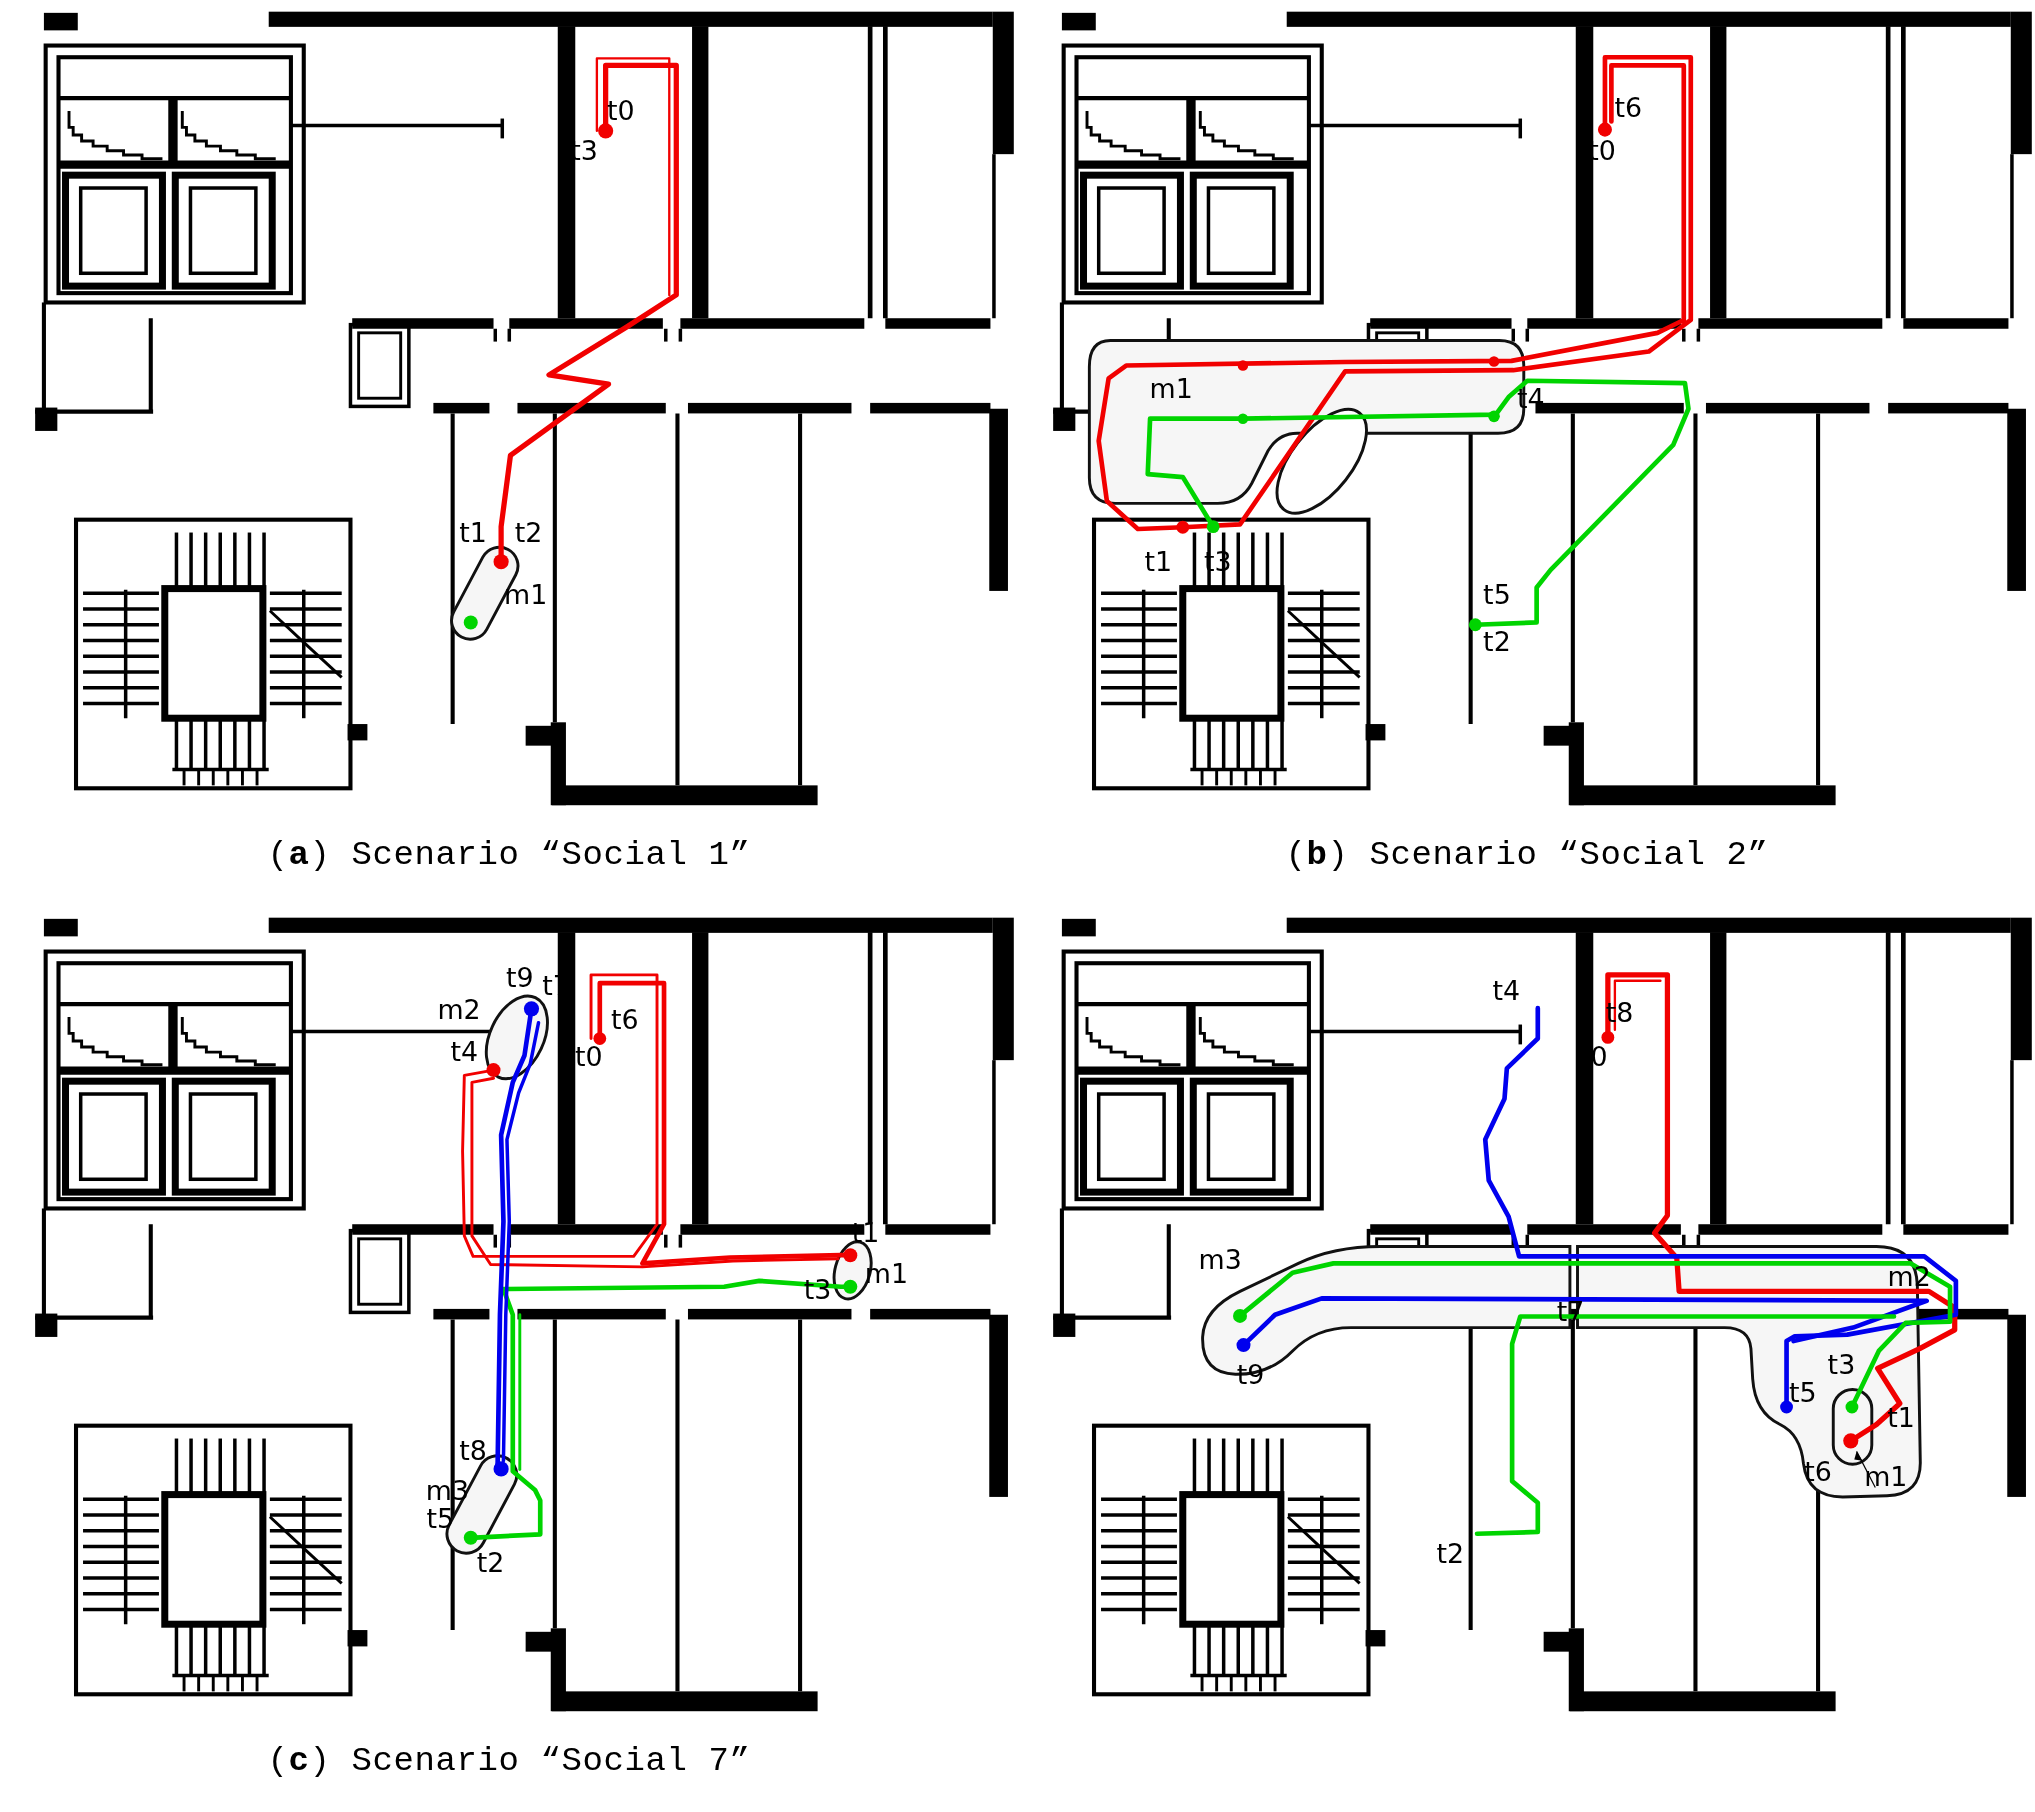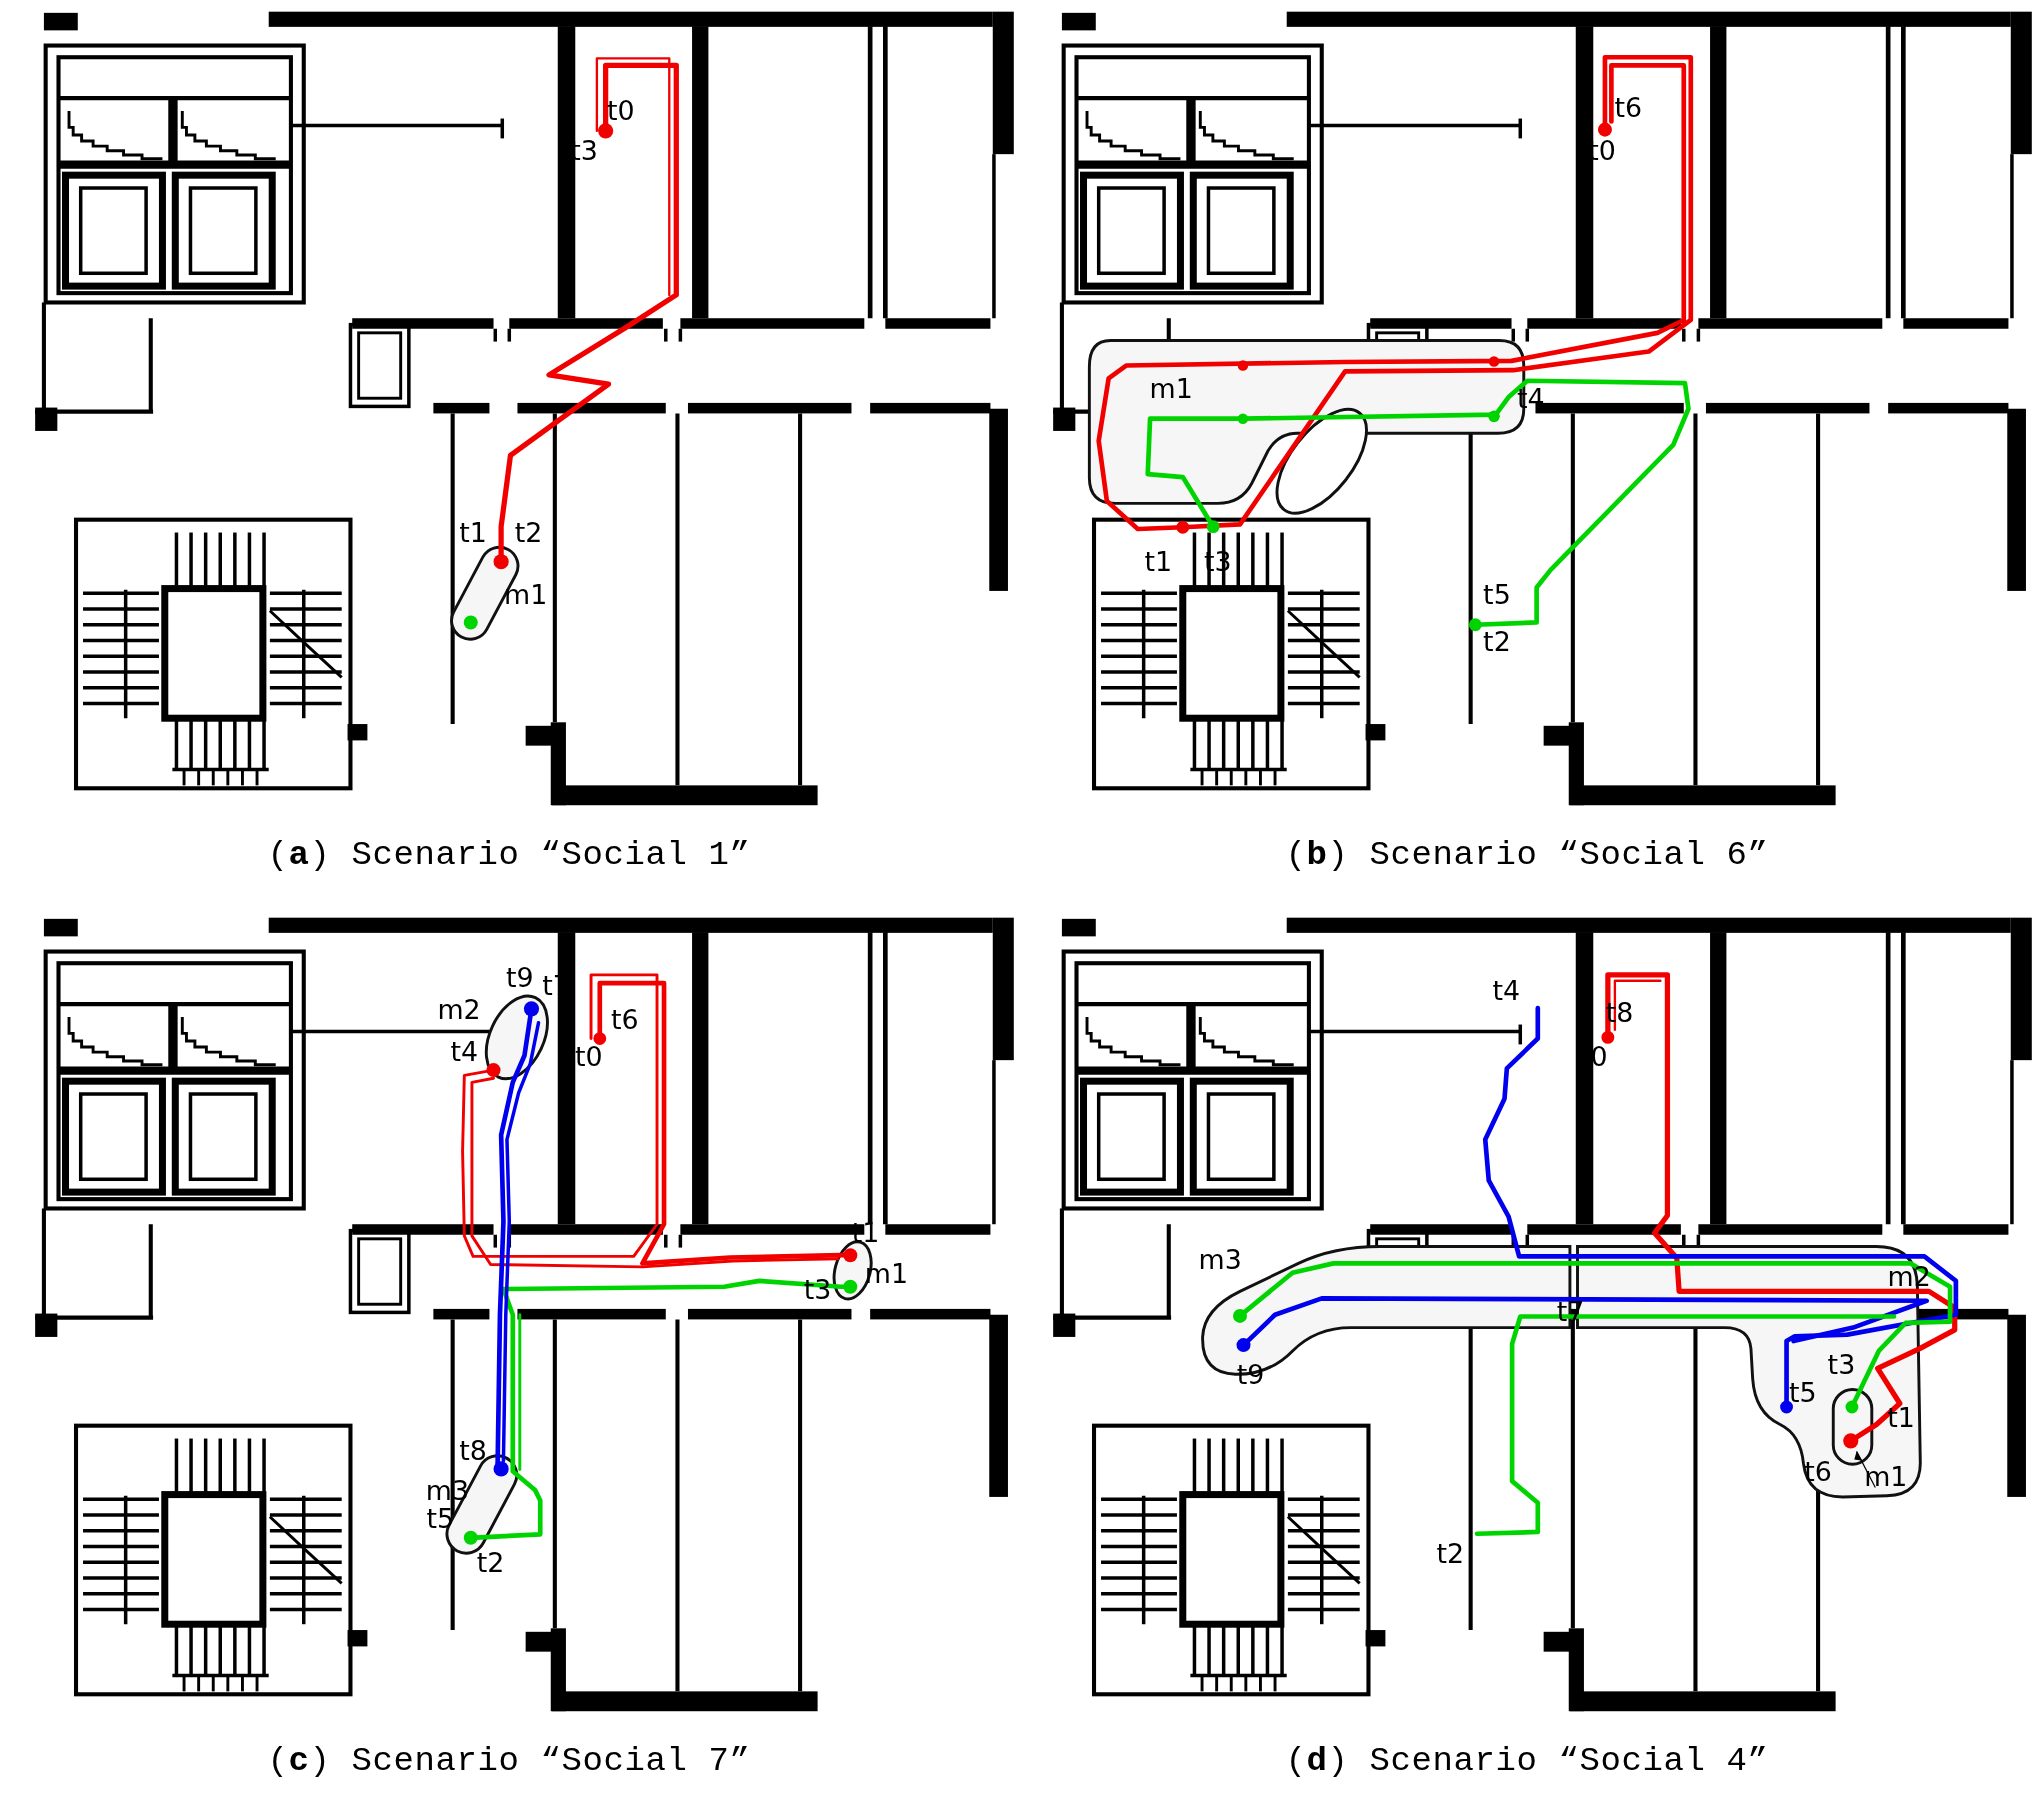--- a/index.html
+++ b/index.html
@@ -253,21 +253,21 @@
           <text x="1045" y="188" text-anchor="middle" dominant-baseline="middle" class="lbl">t6</text>
           <text x="1000" y="262" text-anchor="middle" dominant-baseline="middle" class="lbl">t0</text>
           <text x="262" y="668" text-anchor="middle" dominant-baseline="middle" class="lbl">m1</text>
           <text x="878" y="686" text-anchor="middle" dominant-baseline="middle" class="lbl">t4</text>
           <text x="240" y="965" text-anchor="middle" dominant-baseline="middle" class="lbl">t1</text>
           <text x="342" y="965" text-anchor="middle" dominant-baseline="middle" class="lbl">t3</text>
           <text x="820" y="1022" text-anchor="middle" dominant-baseline="middle" class="lbl">t5</text>
           <text x="820" y="1102" text-anchor="middle" dominant-baseline="middle" class="lbl">t2</text>
         </g>
       </svg>
-    <div class="caption"><span class="cap-open">(</span><span class="cap-letter">b</span><span class="cap-close">)</span> <span>Scenario “Social 6”</span></div>
+    <div class="caption"><span class="cap-open">(</span><span class="cap-letter">b</span><span class="cap-close">)</span> <span>Scenario “Social 2”</span></div>
   </div>
 
   <div class="panel">
     <svg width="1018" height="835" viewBox="0 0 1743 1430">
         <g>
           <rect x="75" y="22" width="58" height="30" fill="#000000"></rect>
           <rect x="460" y="20" width="1240" height="26" fill="#000000"></rect>
           <rect x="1700" y="20" width="36" height="244" fill="#000000"></rect>
           <rect x="288" y="168" width="16" height="112" fill="#000000"></rect>
           <rect x="955" y="45" width="30" height="500" fill="#000000"></rect>
@@ -527,17 +527,16 @@
           <text x="946" y="698" text-anchor="middle" dominant-baseline="middle" class="lbl">t7</text>
           <text x="1526" y="638" text-anchor="middle" dominant-baseline="middle" class="lbl">m2</text>
           <text x="1344" y="836" text-anchor="middle" dominant-baseline="middle" class="lbl">t5</text>
           <text x="1410" y="788" text-anchor="middle" dominant-baseline="middle" class="lbl">t3</text>
           <text x="1512" y="880" text-anchor="middle" dominant-baseline="middle" class="lbl">t1</text>
           <text x="1370" y="972" text-anchor="middle" dominant-baseline="middle" class="lbl">t6</text>
           <text x="1486" y="980" text-anchor="middle" dominant-baseline="middle" class="lbl">m1</text>
           <text x="740" y="1112" text-anchor="middle" dominant-baseline="middle" class="lbl">t2</text>
         </g>
       </svg>
-    <div class="caption"><span class="cap-open">(</span><span class="cap-letter">d</span><span class="cap-close">)</span> <span>Scenario “Social 4”</span></div>
   </div>
 
 </div>
 
 
 </body></html>

